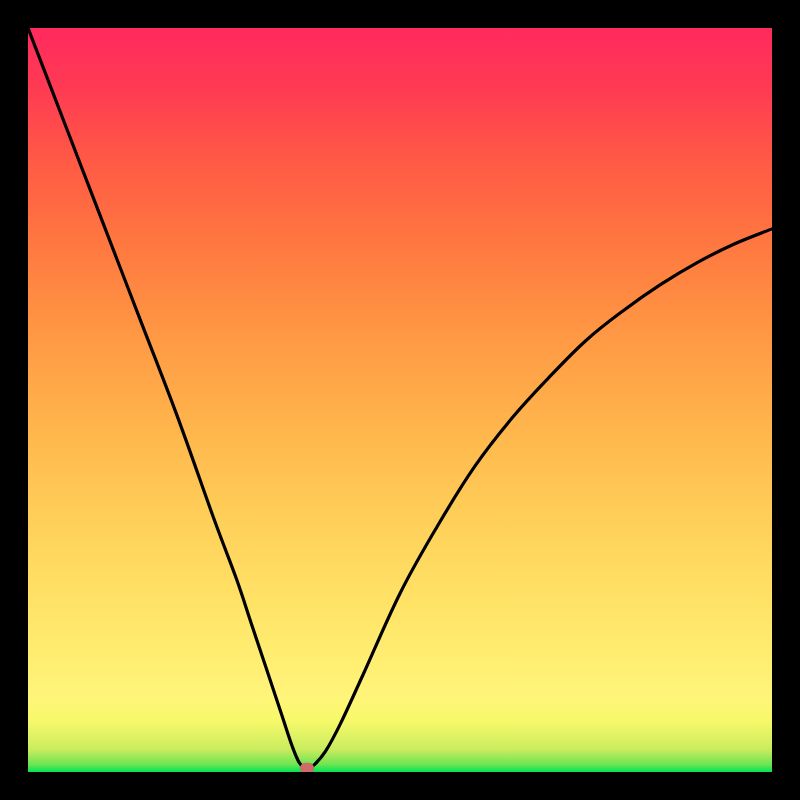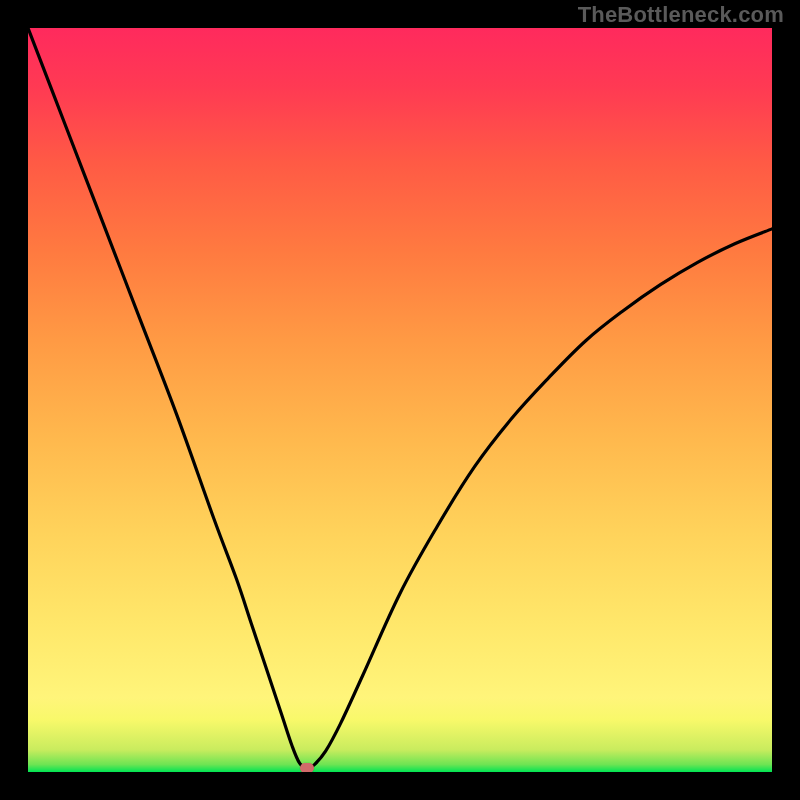--- a/index.html
+++ b/index.html
@@ -81,21 +81,20 @@
     border-radius: 5px;
     background: #d16a6a;
     transform: translate(-50%, -50%);
     box-shadow: 0 0 0 0.5px rgba(0,0,0,0.1);
   }
 </style>
 </head>
 <body>
 
 <div class="frame">
-  <div class="watermark">TheBottleneck.com</div>
 
   <div class="plot-area">
     <div class="gradient-bg"></div>
 
     <svg class="curve" viewBox="0 0 744 744" preserveAspectRatio="none">
       <path id="curve-path" d="M 0.00 0.00 C 6.70 17.41, 23.81 61.90, 37.20 96.72 C 50.59 131.54, 61.01 158.62, 74.40 193.44 C 87.79 228.26, 98.21 255.34, 111.60 290.16 C 124.99 324.98, 135.41 350.72, 148.80 386.88 C 162.19 423.04, 175.29 461.58, 186.00 491.04 C 196.71 520.50, 201.62 531.81, 208.32 550.56 C 215.02 569.31, 217.84 579.13, 223.20 595.20 C 228.56 611.27, 232.72 623.77, 238.08 639.84 C 243.44 655.91, 248.27 670.42, 252.96 684.48 C 257.65 698.54, 260.77 708.85, 264.12 717.96 C 267.47 727.07, 268.88 731.05, 271.56 735.07 C 274.24 739.09, 276.32 740.01, 279.00 740.28 C 281.68 740.55, 283.09 739.64, 286.44 736.56 C 289.79 733.48, 292.91 730.53, 297.60 723.17 C 302.29 715.80, 305.78 709.30, 312.48 695.64 C 319.18 681.98, 324.09 670.72, 334.80 647.28 C 345.51 623.84, 358.61 592.22, 372.00 565.44 C 385.39 538.66, 395.81 521.25, 409.20 498.48 C 422.59 475.71, 433.01 458.38, 446.40 438.96 C 459.79 419.54, 470.21 406.67, 483.60 390.60 C 496.99 374.53, 507.41 363.74, 520.80 349.68 C 534.19 335.62, 544.61 324.53, 558.00 312.48 C 571.39 300.43, 581.81 292.76, 595.20 282.72 C 608.59 272.68, 619.01 265.38, 632.40 256.68 C 645.79 247.98, 656.21 241.73, 669.60 234.36 C 682.99 226.99, 693.41 221.79, 706.80 215.76 C 720.19 209.73, 737.30 203.56, 744.00 200.88" stroke="#000000"></path>
     </svg>
 
     <div class="marker" id="marker" style="left: 279px; top: 740.28px; background: rgb(209, 106, 106);"></div>
   </div>

